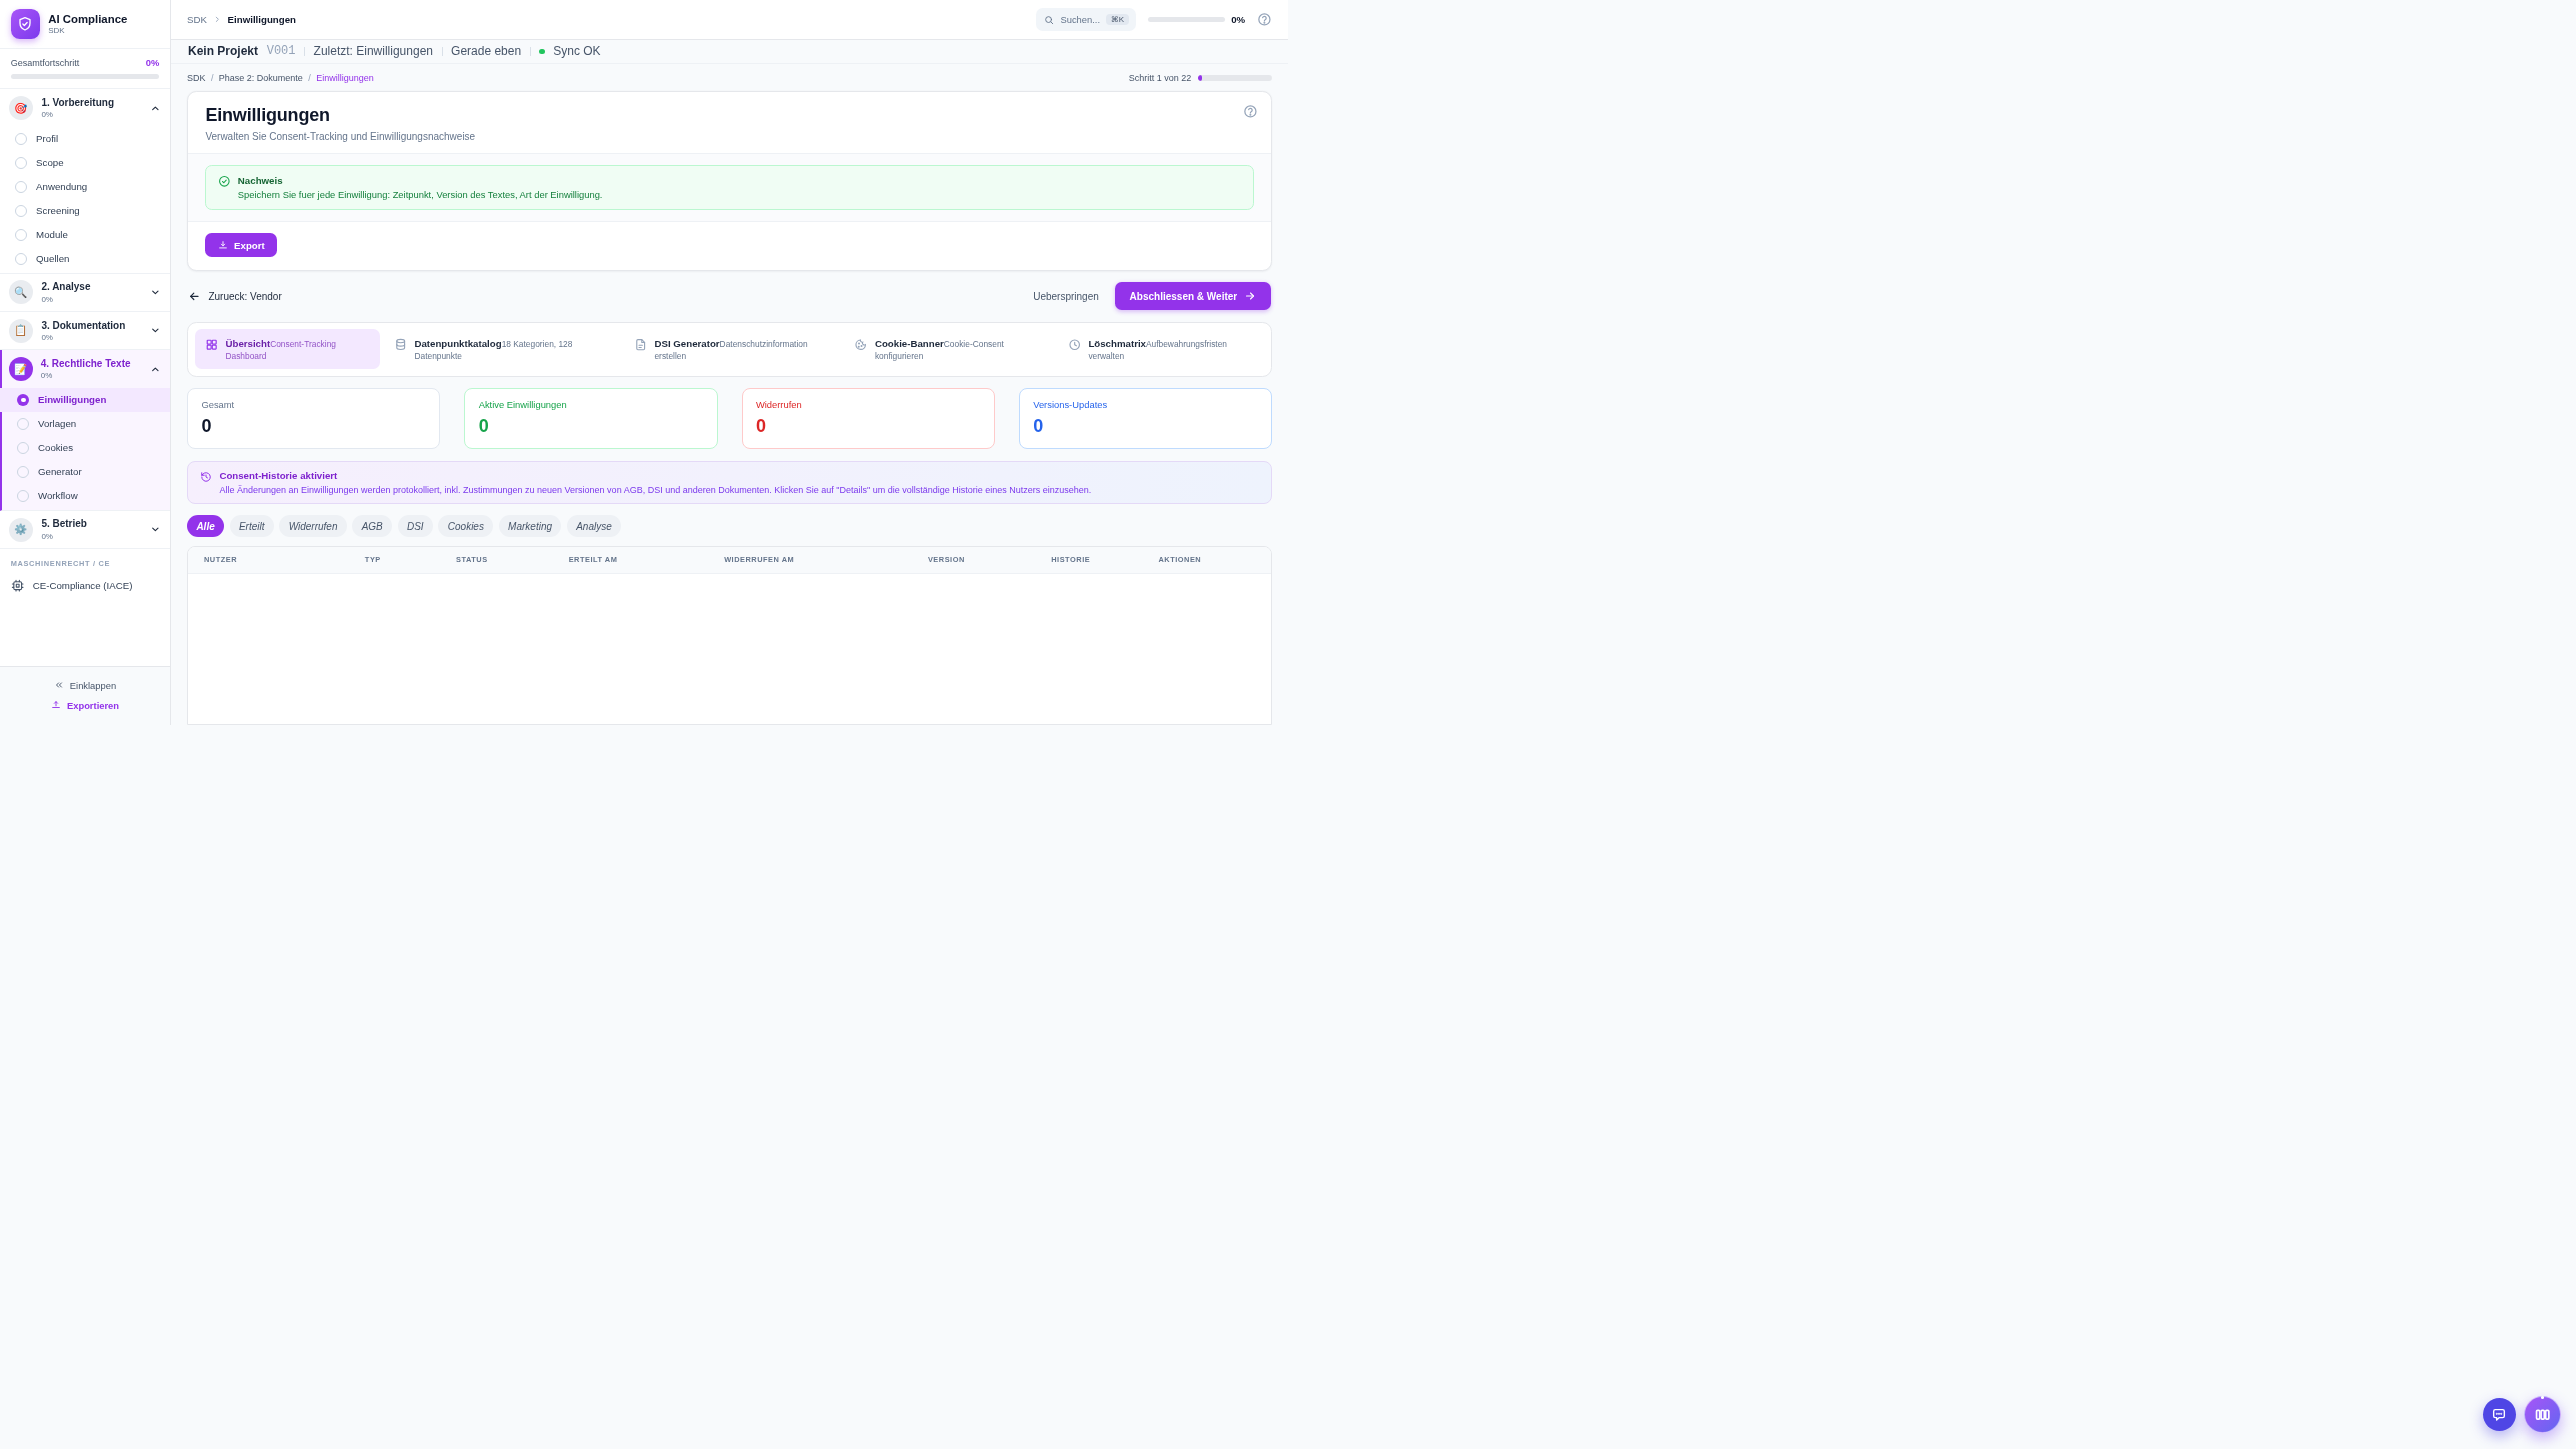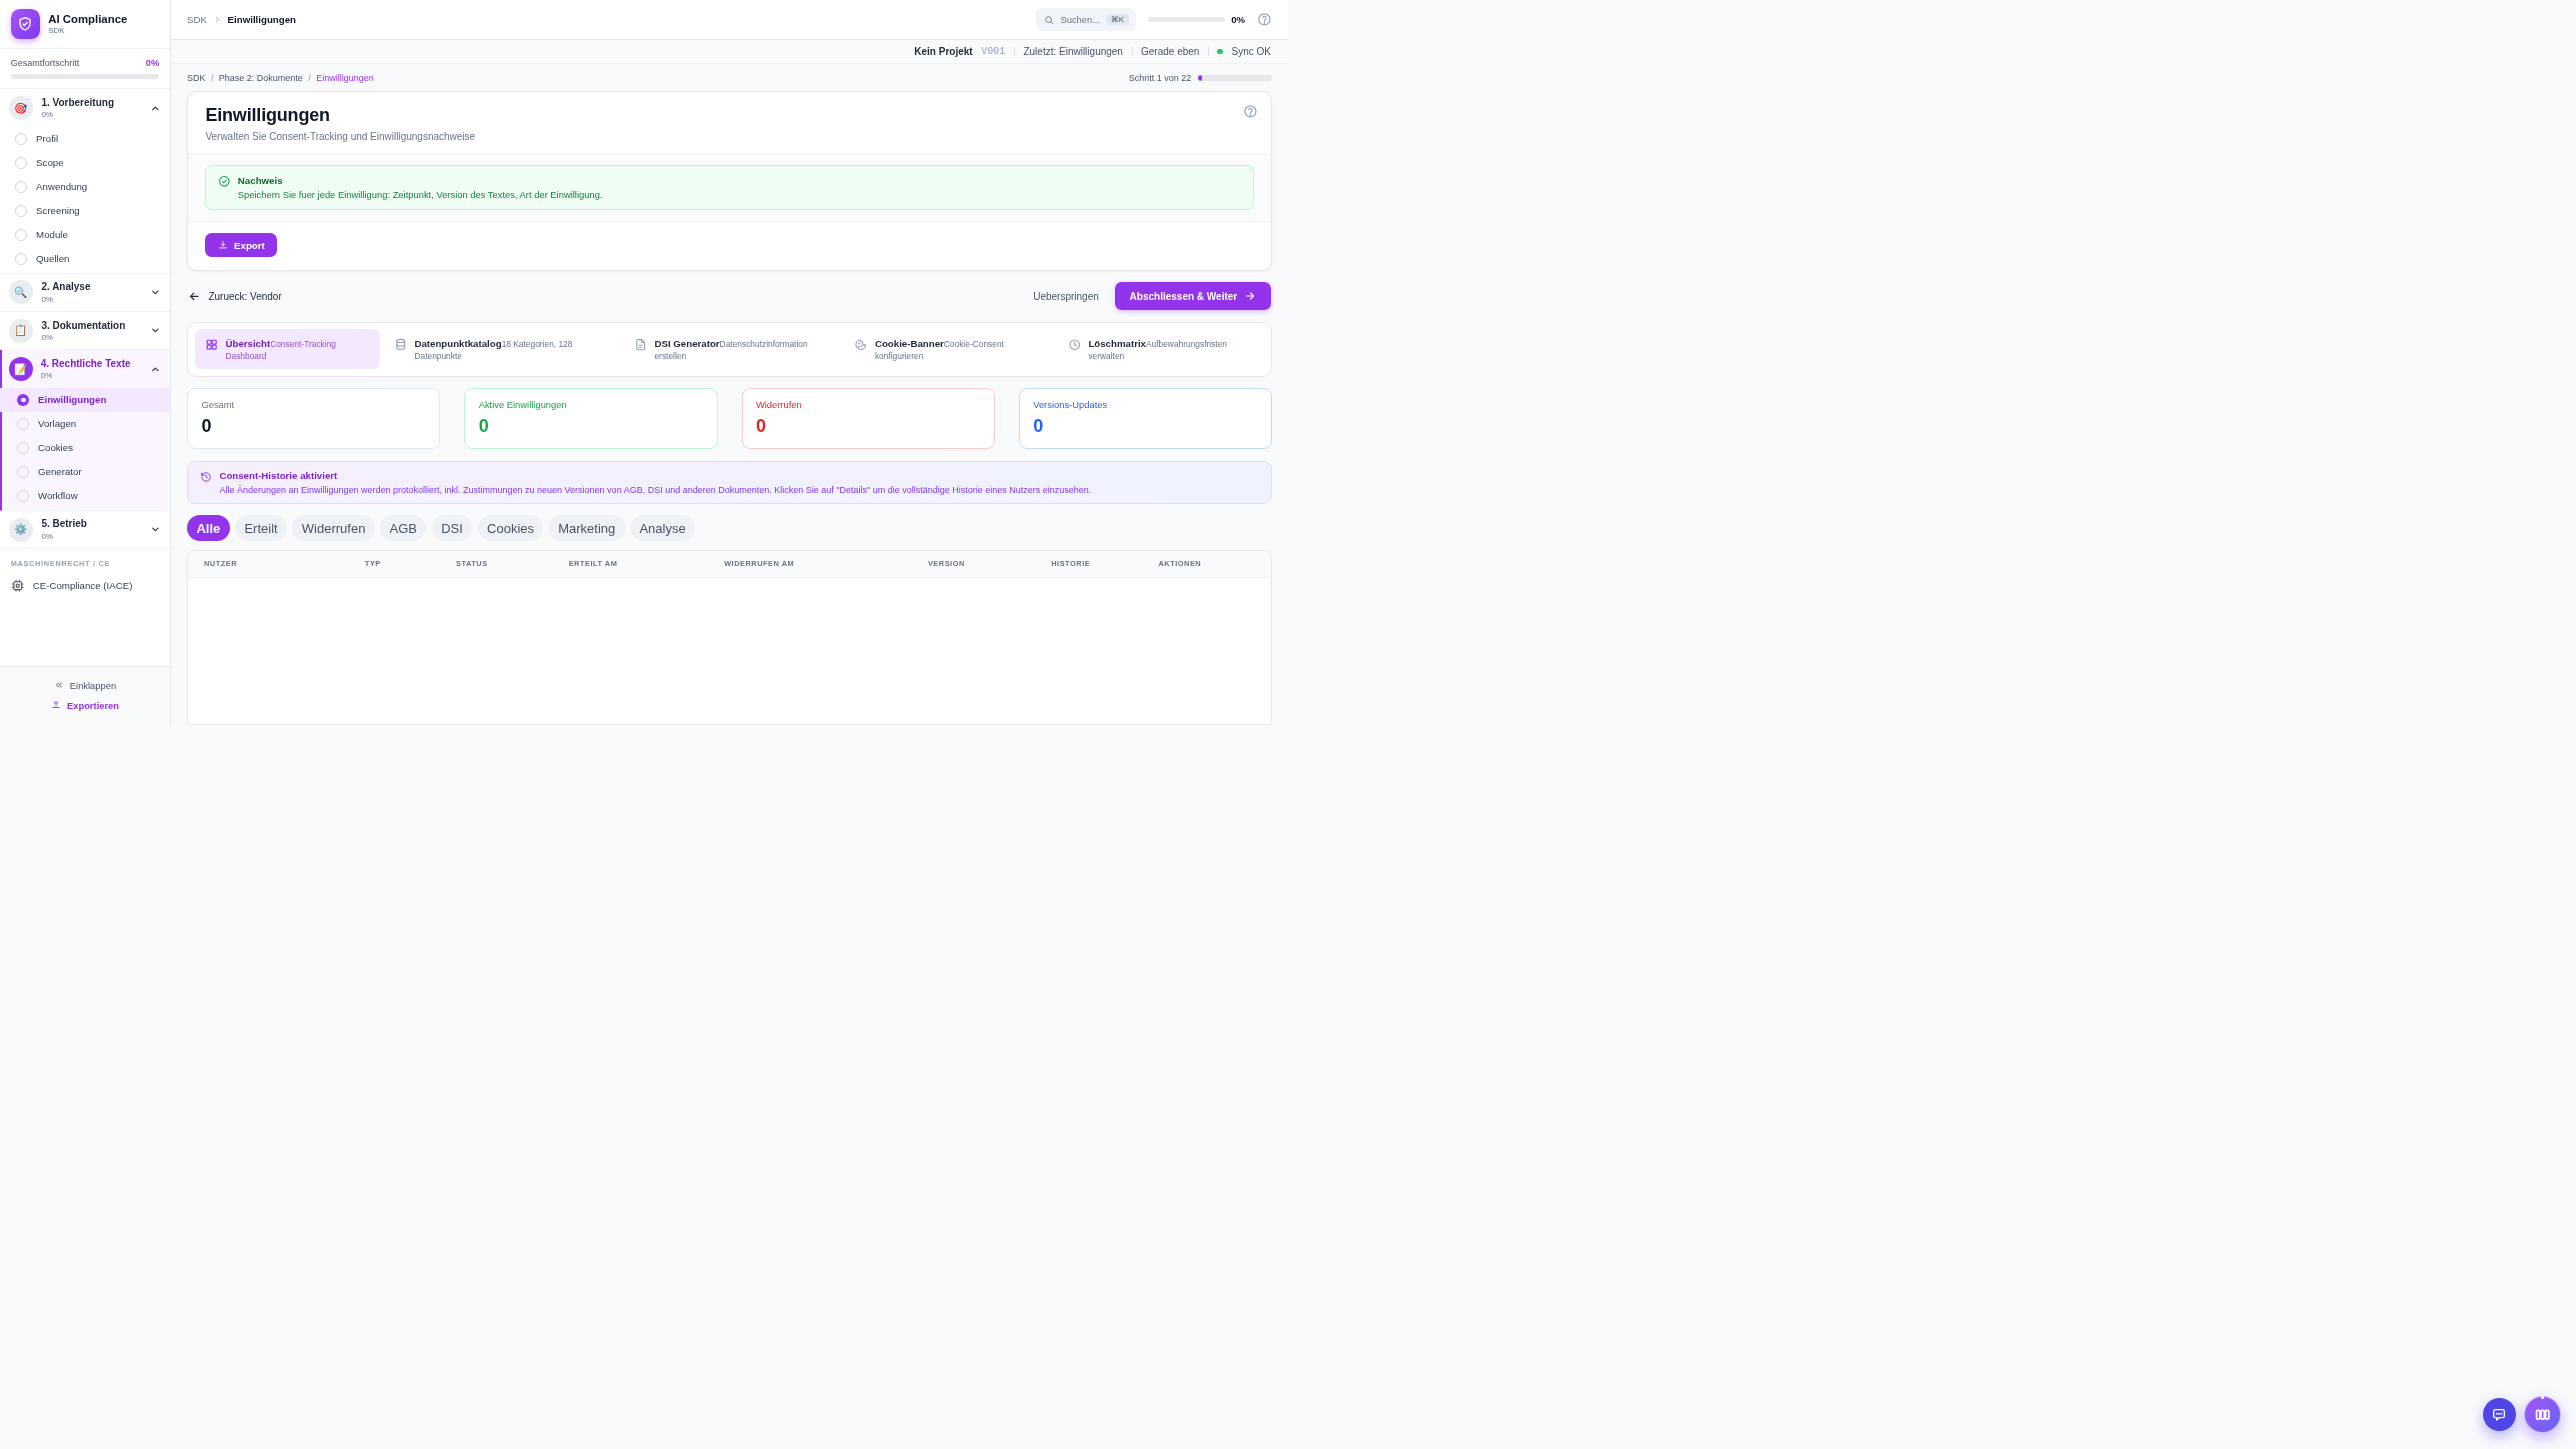--- a/index.html
+++ b/index.html
@@ -58,21 +58,21 @@
   .crumb{display:flex;align-items:center;gap:6px;font-size:9.7px;}
   .crumb .root{color:var(--gray);}
   .crumb .cur{color:var(--ink);font-weight:600;}
   .top-right{margin-left:auto;display:flex;align-items:center;gap:12px;}
   .search-pill{display:flex;align-items:center;gap:6px;background:#f1f5f9;border-radius:6.7px;padding:5.4px 6.7px 5.4px 8.7px;cursor:text;}
   .search-pill .ph{font-size:9.4px;color:var(--gray);}
   .kbd{background:#e2e8f0;border-radius:4px;padding:1.3px 4.7px;font-size:8px;color:var(--slate);}
   .top-prog{display:flex;align-items:center;gap:6.7px;}
   .top-prog .pbar{width:77px;}
   .top-prog .pct{font-size:9.7px;font-weight:bold;color:var(--ink);}
-  .statusbar{height:23.5px;flex:none;background:var(--bg);border-bottom:0.7px solid var(--line2);display:flex;align-items:center;gap:8.7px;padding:0 17px;font-size:10px;color:var(--slate);justify-content:flex-end;}
+  .statusbar{height:23.5px;flex:none;background:var(--bg);border-bottom:0.7px solid var(--line2);display:flex;align-items:center;gap:8.7px;padding:0 17px;font-size:12px;color:var(--slate);}
   .statusbar .proj{font-weight:600;color:#1e293b;}
   .statusbar .ver{font-family:"Liberation Mono","DejaVu Sans Mono",monospace;color:var(--light);}
   .vsep{width:0.7px;height:9.4px;background:#d9e0e8;}
   .dot{width:5.4px;height:5.4px;border-radius:50%;background:#22c55e;}
 
   .content{flex:1;padding:9.4px 16px 0;overflow:hidden;display:flex;flex-direction:column;}
   .crumb2{display:flex;align-items:center;font-size:9px;color:var(--slate);margin-bottom:8px;}
   .crumb2 .sep{margin:0 5.4px;color:var(--light);}
   .crumb2 .cur{color:var(--purple);font-weight:500;}
   .step{margin-left:auto;display:flex;align-items:center;gap:6.7px;color:var(--slate);}
@@ -125,21 +125,21 @@
   .banner .ic{color:var(--purple);margin-top:0.7px;}
   .banner .tl{font-size:9.7px;font-weight:bold;color:var(--purple-dark);}
   .banner .tx{font-size:9px;color:#7c3aed;margin-top:3.4px;}
 
   .searchrow{display:flex;align-items:center;gap:10px;margin:10.7px 0 8.7px;}
   .searchbox{flex:1;position:relative;}
   .searchbox input{width:100%;height:28px;border:0.7px solid #dbe2ea;border-radius:6.7px;background:#fff;padding:0 9.4px 0 26px;font-size:9.7px;color:var(--ink);font-family:inherit;outline:none;}
   .searchbox input::placeholder{color:var(--light);}
   .searchbox .mag{position:absolute;left:8px;top:8px;color:var(--light);}
   .pills{display:flex;gap:5.4px;}
-  .pill{padding:5.4px 9.4px;border-radius:670px;font-size:13px;font-weight:500;color:var(--slate);background:#eef1f5;cursor:pointer;white-space:nowrap;}
+  .pill{padding:5.4px 9.4px;border-radius:670px;font-size:10px;font-weight:500;color:var(--slate);background:#eef1f5;cursor:pointer;white-space:nowrap;font-style:italic;}
   .pill.on{background:var(--purple);color:#fff;font-weight:600;}
 
   .tablecard{background:#fff;border:0.7px solid var(--line);border-radius:8px 8px 0 0;flex:1;overflow:hidden;display:flex;flex-direction:column;}
   .thead{display:grid;grid-template-columns:1.5fr .85fr 1.05fr 1.45fr 1.9fr 1.15fr 1fr .9fr;padding:8.7px 16px;background:var(--bg);border-bottom:0.7px solid var(--line2);}
   .th{font-size:7.4px;font-weight:600;letter-spacing:.07em;color:var(--gray);text-transform:uppercase;}
   .tbody{flex:1;background:#fff;}
 
   .fabs{position:fixed;right:14.8px;bottom:16px;display:flex;align-items:center;gap:8.7px;}
   .fab{border-radius:50%;display:flex;align-items:center;justify-content:center;cursor:pointer;border:none;}
   .fab.chat{width:33px;height:33px;background:#4f46e5;box-shadow:0 5.4px 13.4px rgba(79,70,229,.4);color:#fff;}

